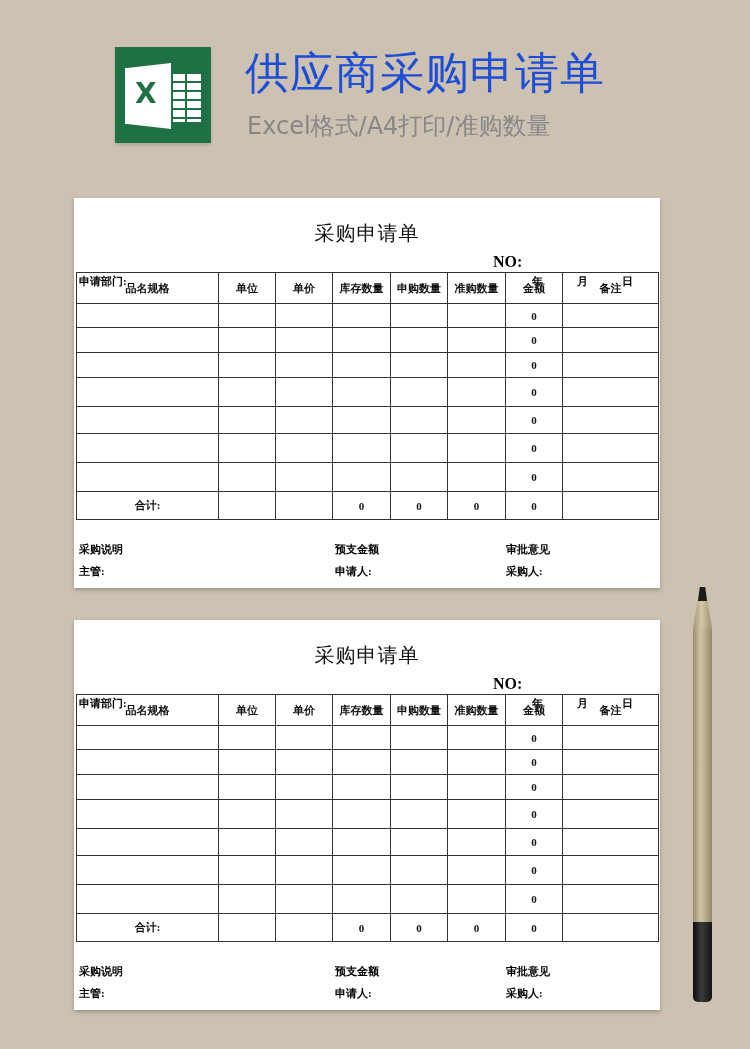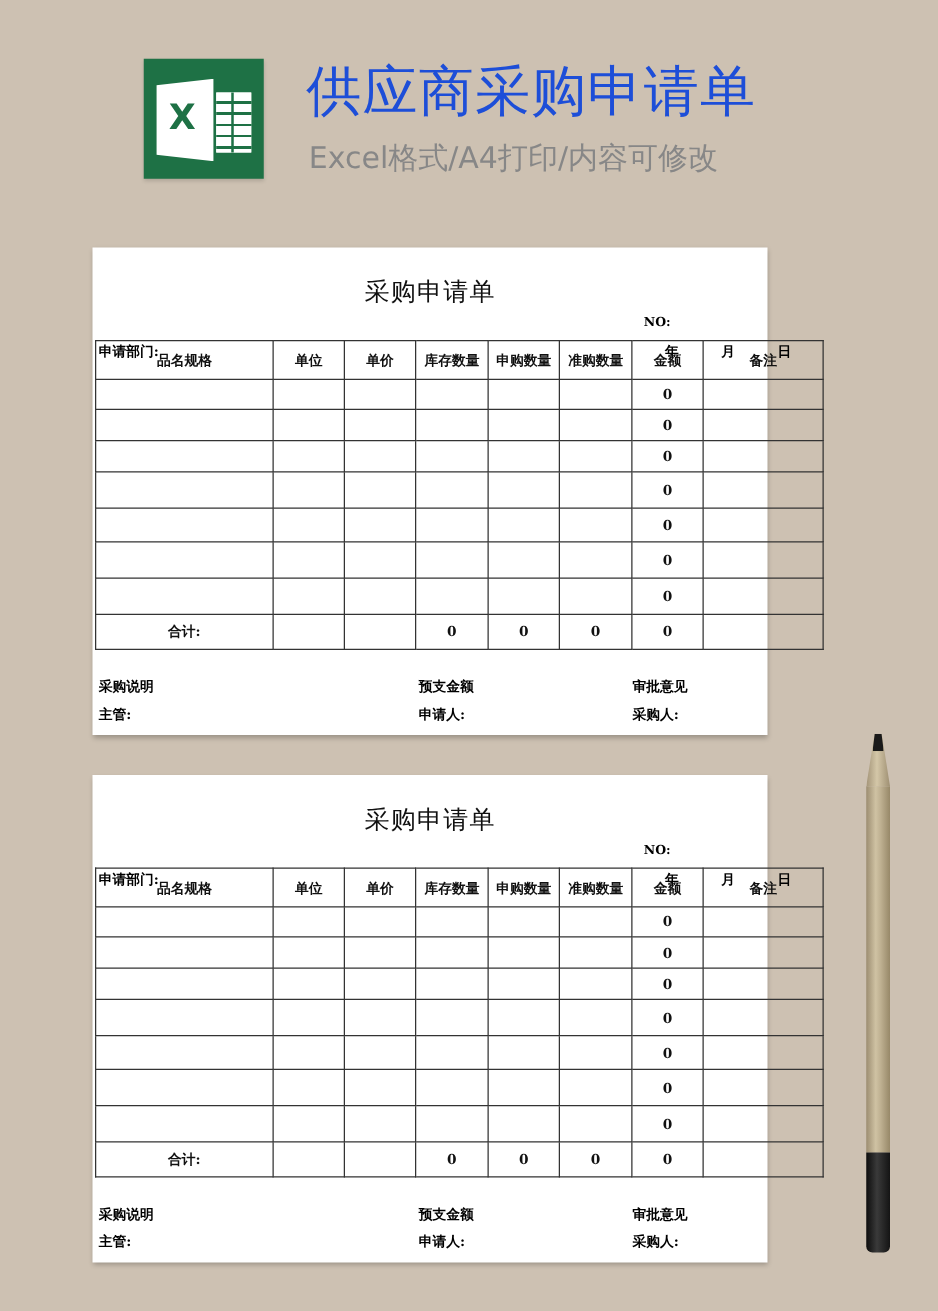--- a/index.html
+++ b/index.html
@@ -34,28 +34,29 @@
   .headline {
     position:absolute; left:245px; top:44px; font-family:"DejaVu Sans", sans-serif;
     font-size:44px; color:#1d4ed8; letter-spacing:1px; white-space:nowrap;
   }
   .subline {
     position:absolute; left:247px; top:110px; font-family:"DejaVu Sans", sans-serif;
     font-size:24px; color:#878787; white-space:nowrap;
   }
 
   .form {
-    position:absolute; left:74px; width:540px; background:#fff;
+    position:absolute; left:74px; width:586px; background:#fff;
     box-shadow:0 2px 4px rgba(0,0,0,0.25);
+    font-family:Liberation Serif, serif;
   }
   .form .title {
     position:absolute; left:0; right:0; top:22px; text-align:center;
     font-size:20px; color:#111; letter-spacing:1px;
   }
-  .form .no { position:absolute; left:441px; top:55px; font-size:10px; font-weight:bold; }
+  .form .no { position:absolute; left:419px; top:55px; font-size:16px; font-weight:bold; }
   .form .dept { position:absolute; left:5px; top:76px; font-size:11px; font-weight:bold; }
   .form .ymd { position:absolute; top:76px; font-size:11px; font-weight:bold; }
   .form table {
     position:absolute; left:2px; top:74px; border-collapse:collapse; table-layout:fixed;
     width:582px;
   }
   .form td, .form th {
     border:1px solid #333; font-size:11px; font-weight:bold; text-align:center;
     padding:0; color:#111;
   }
@@ -87,21 +88,21 @@
 </head>
 <body>
 
 <div class="logo">
   <div class="grid"></div>
   <div class="grid-v"></div>
   <div class="page"></div>
   <div class="x">X</div>
 </div>
 <div class="headline">供应商采购申请单</div>
-<div class="subline">Excel格式/A4打印/内容可修改</div>
+<div class="subline">Excel格式/A4打印/准购数量</div>
 
 <div class="form" style="top:198px;height:390px;">
   <div class="title">采购申请单</div>
   <div class="no">NO:</div>
   <div class="dept">申请部门:</div>
   <div class="ymd" style="left:458px;">年</div>
   <div class="ymd" style="left:503px;">月</div>
   <div class="ymd" style="left:548px;">日</div>
   <table>
     <colgroup>

